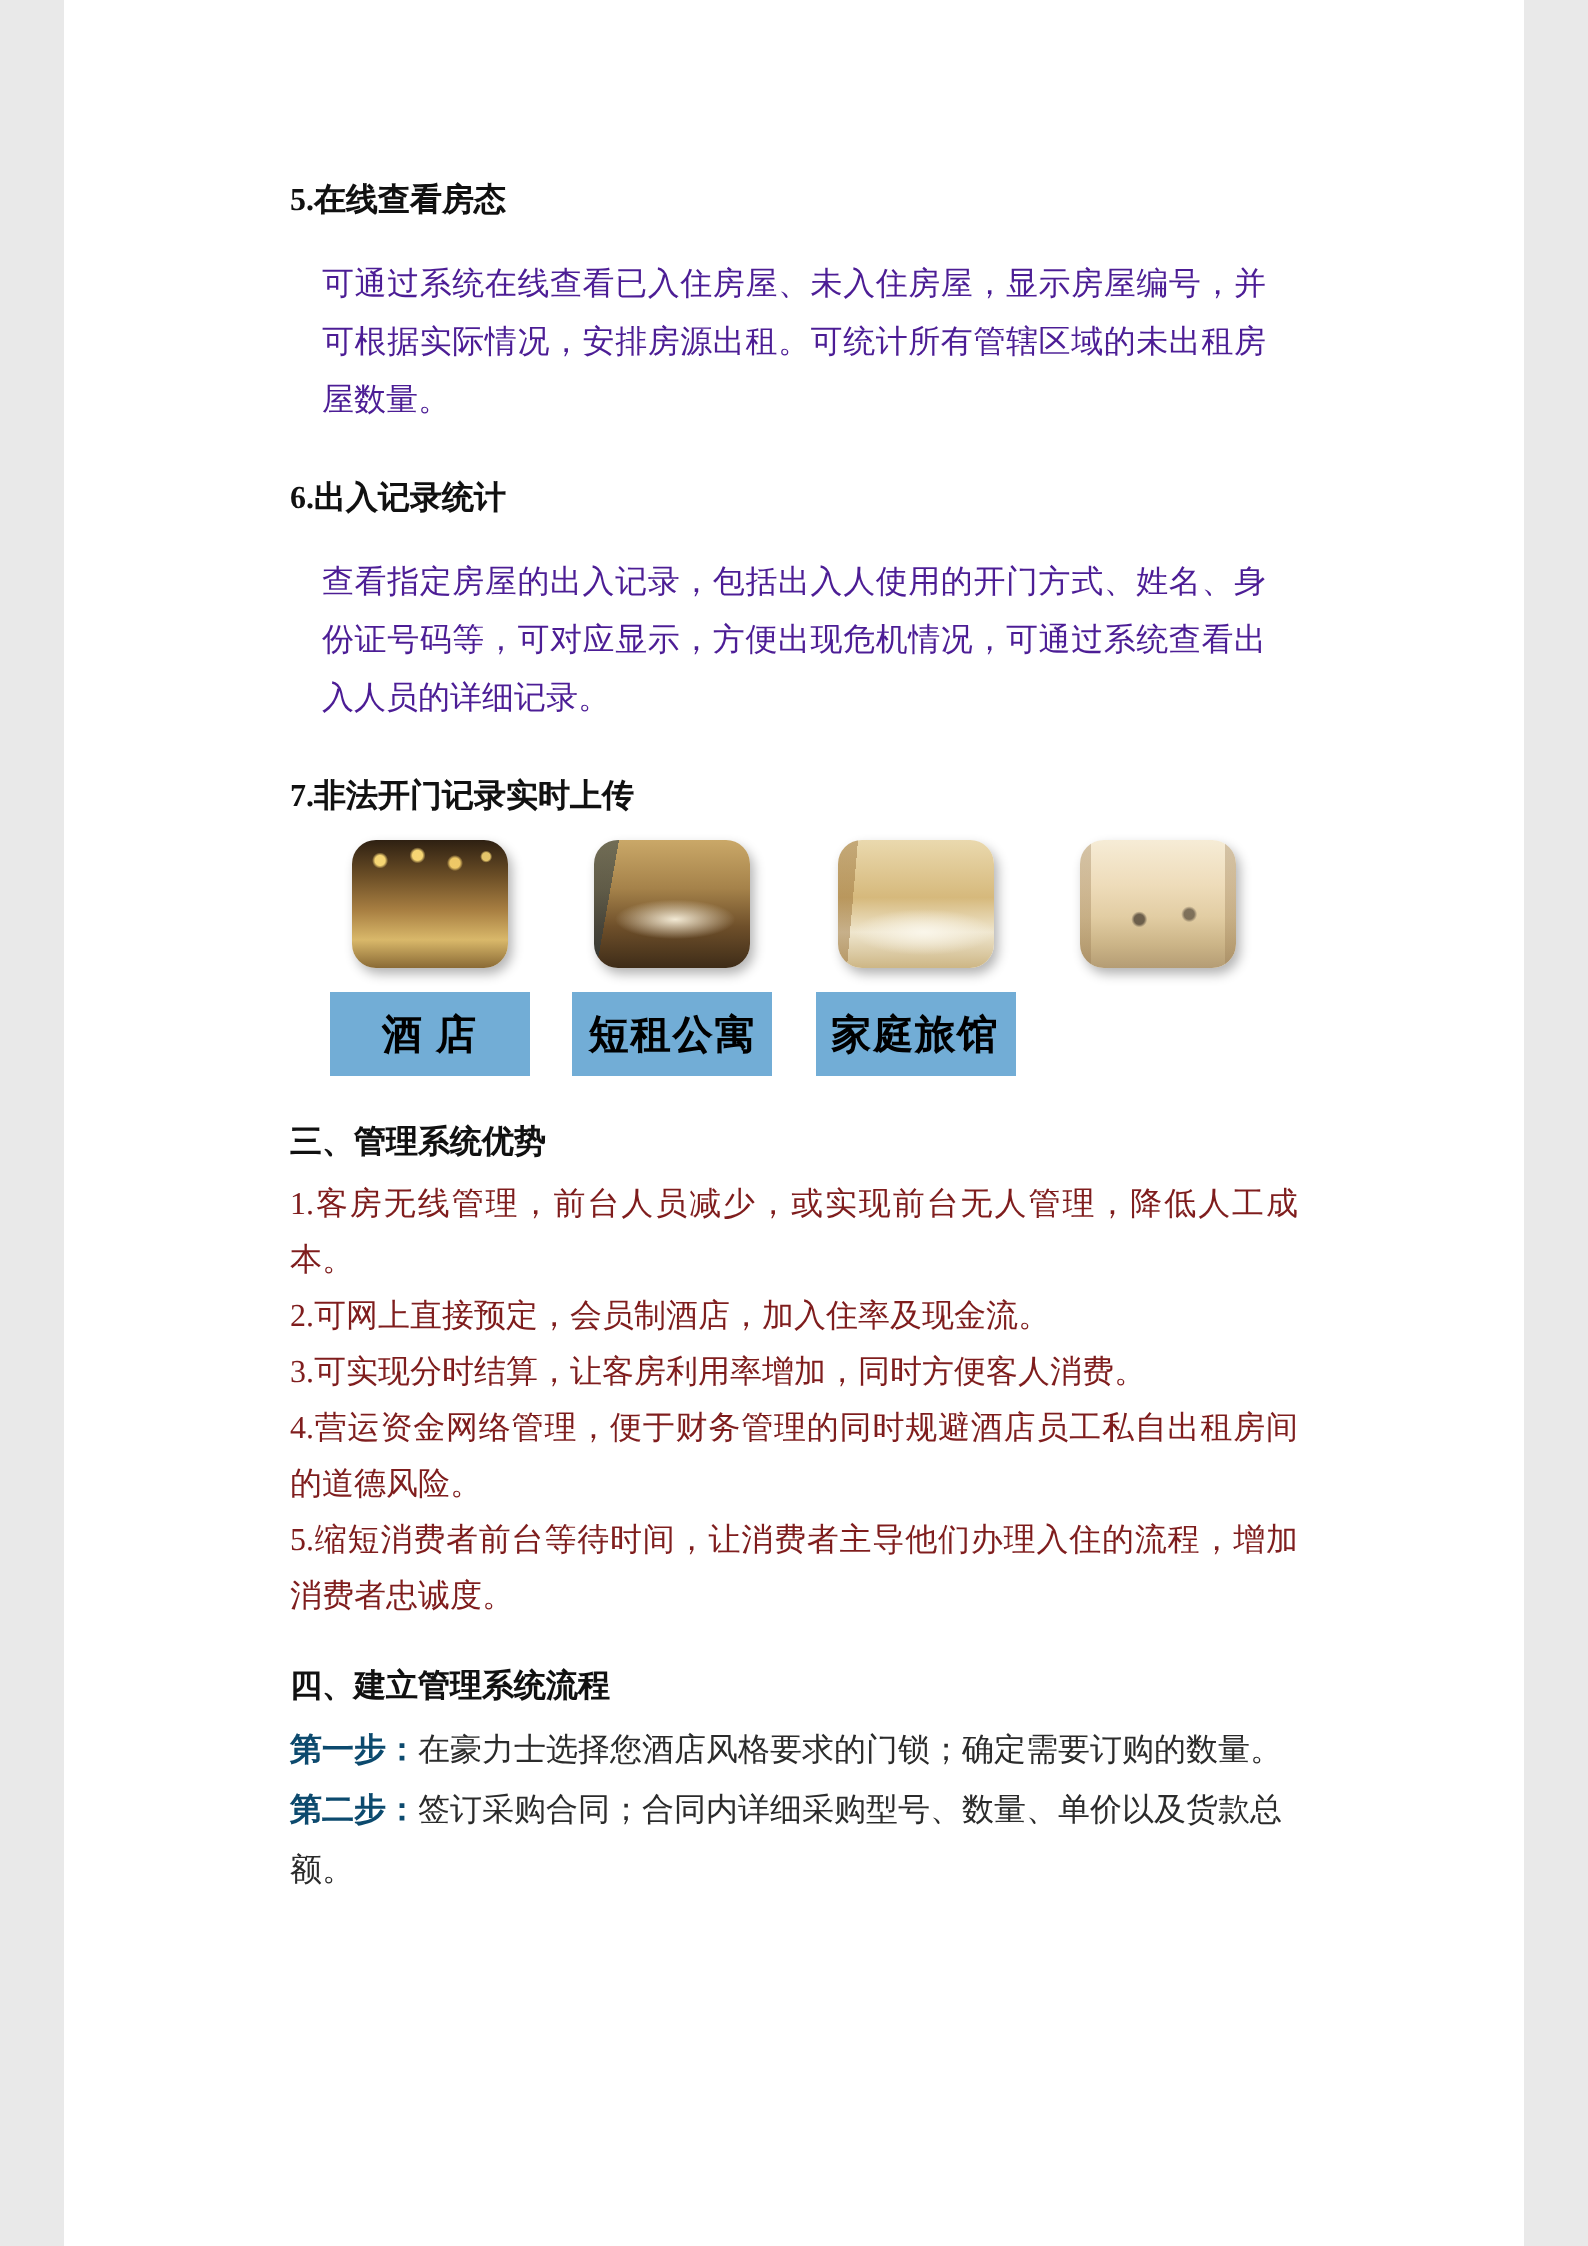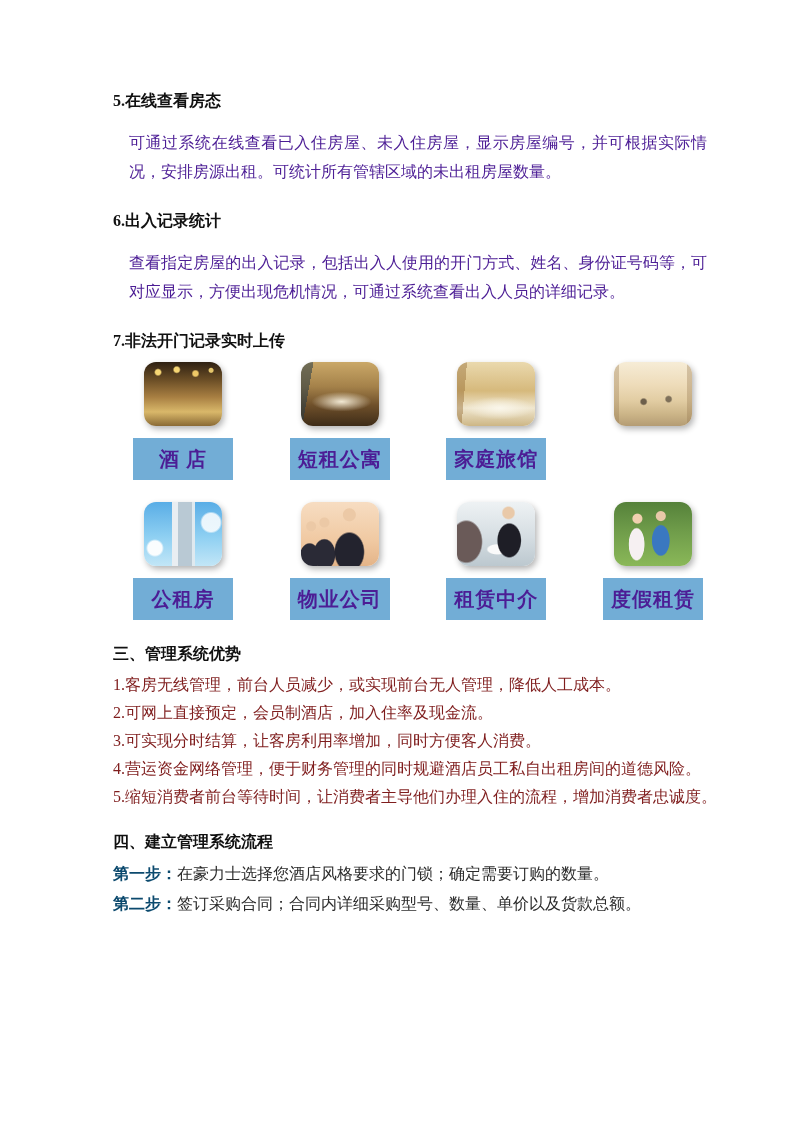--- a/index.html
+++ b/index.html
@@ -1,20 +1,20 @@
 <!DOCTYPE html>
 <html lang="zh"><head>
 <meta charset="utf-8">
 <style>
   html,body{margin:0;padding:0;background:#e9e9e9;}
   .page{
-    width:794px;height:1123px;margin:0 auto;background:#ffffff;
+    width:730px;height:1123px;margin:0 auto;background:#ffffff;
     font-family:"Liberation Serif","DejaVu Serif",serif;
     color:#1e1e1e;position:relative;overflow:hidden;box-sizing:border-box;
-    padding:90px 71px 0 113px;
+    padding:90px 113px 0 113px;
   }
   .h-num{
     font-size:16px;font-weight:700;line-height:22px;margin:24px 0 6px 0;
     color:#111;
   }
   .h-num.first{margin-top:0;}
   .body-p{
     font-size:16px;line-height:29px;margin:16px;text-align:justify;
     color:#4c1d95;
   }
@@ -23,21 +23,21 @@
   .g-row{display:flex;justify-content:space-between;}
   .g-row + .g-row{margin-top:22px;}
   .g-cell{display:flex;flex-direction:column;align-items:center;width:100px;}
   .g-photo{
     width:78px;height:64px;border-radius:12px;
     box-shadow:2px 3px 6px rgba(0,0,0,.30);
     margin-bottom:12px;
   }
   .g-label{
     width:100px;height:42px;display:flex;align-items:center;justify-content:center;
-    background:#72ADD6;color:#4c1d95;font-size:20px;font-weight:700;
+    background:#72ADD6;color:#000000;font-size:20px;font-weight:700;
     letter-spacing:1px;white-space:nowrap;
   }
   
   .ph-hotel-lobby{background:
     radial-gradient(circle at 18% 16%, rgba(255,222,120,.95) 0 2.5px, transparent 4px),
     radial-gradient(circle at 42% 12%, rgba(255,222,120,.95) 0 2.5px, transparent 4px),
     radial-gradient(circle at 66% 18%, rgba(255,215,110,.9) 0 2.5px, transparent 4px),
     radial-gradient(circle at 86% 13%, rgba(255,222,120,.85) 0 2px, transparent 3px),
     linear-gradient(180deg,#2e2012 0%,#6b4e26 28%,#a87f42 55%,#d9b86a 78%,#8a6a35 100%);}
   .ph-gold-bedroom{background:
@@ -109,38 +109,20 @@
         <div class="g-label">短租公寓</div>
       </div>
       <div class="g-cell">
         <div class="g-photo ph-family-inn"></div>
         <div class="g-label">家庭旅馆</div>
       </div>
       <div class="g-cell">
         <div class="g-photo ph-hall"></div>
       </div>
     </div>
-    <div class="g-row">
-      <div class="g-cell">
-        <div class="g-photo ph-building"></div>
-        <div class="g-label">公租房</div>
-      </div>
-      <div class="g-cell">
-        <div class="g-photo ph-suits"></div>
-        <div class="g-label">物业公司</div>
-      </div>
-      <div class="g-cell">
-        <div class="g-photo ph-agent"></div>
-        <div class="g-label">租赁中介</div>
-      </div>
-      <div class="g-cell">
-        <div class="g-photo ph-couple"></div>
-        <div class="g-label">度假租赁</div>
-      </div>
-    </div>
   </div>
 
   <h3 class="h-num" style="margin-top:23px;">三、管理系统优势</h3>
   <div class="adv-list">
     <p class="adv-item">1.客房无线管理，前台人员减少，或实现前台无人管理，降低人工成本。</p>
     <p class="adv-item">2.可网上直接预定，会员制酒店，加入住率及现金流。</p>
     <p class="adv-item">3.可实现分时结算，让客房利用率增加，同时方便客人消费。</p>
     <p class="adv-item">4.营运资金网络管理，便于财务管理的同时规避酒店员工私自出租房间的道德风险。</p>
     <p class="adv-item">5.缩短消费者前台等待时间，让消费者主导他们办理入住的流程，增加消费者忠诚度。</p>
   </div>

